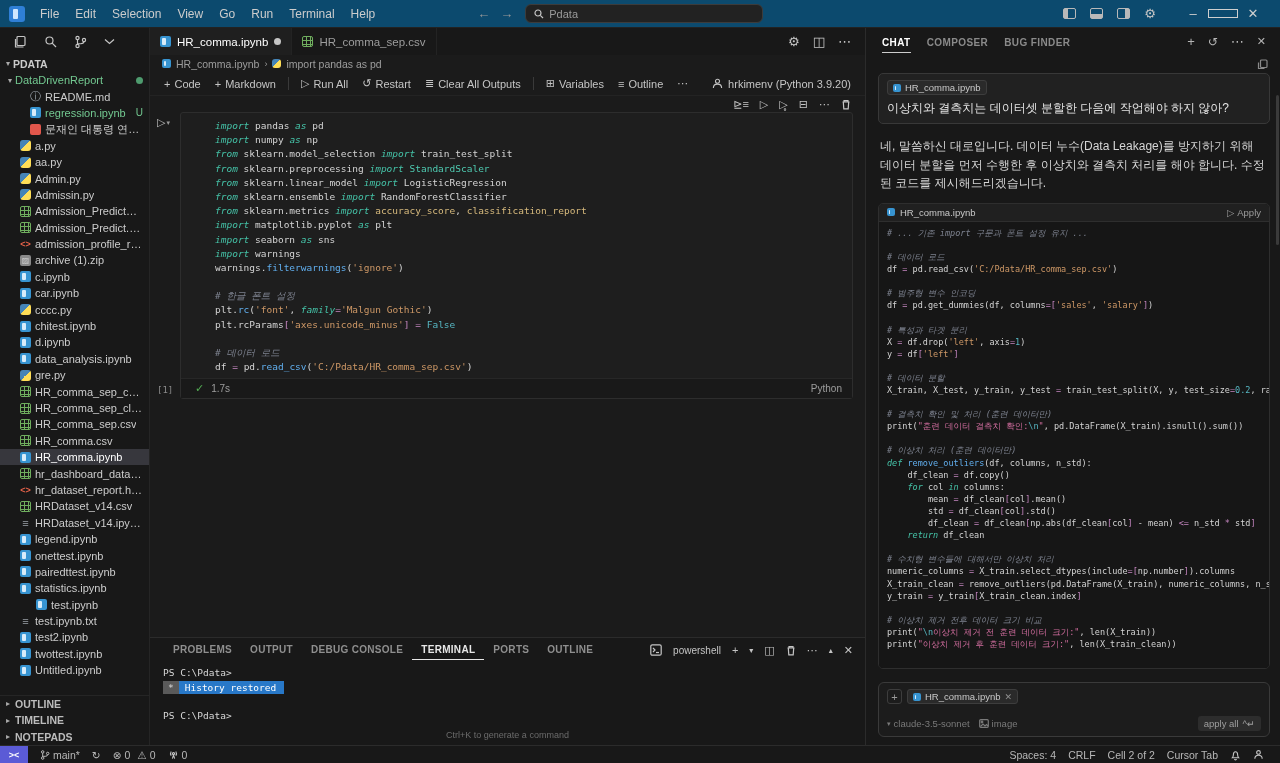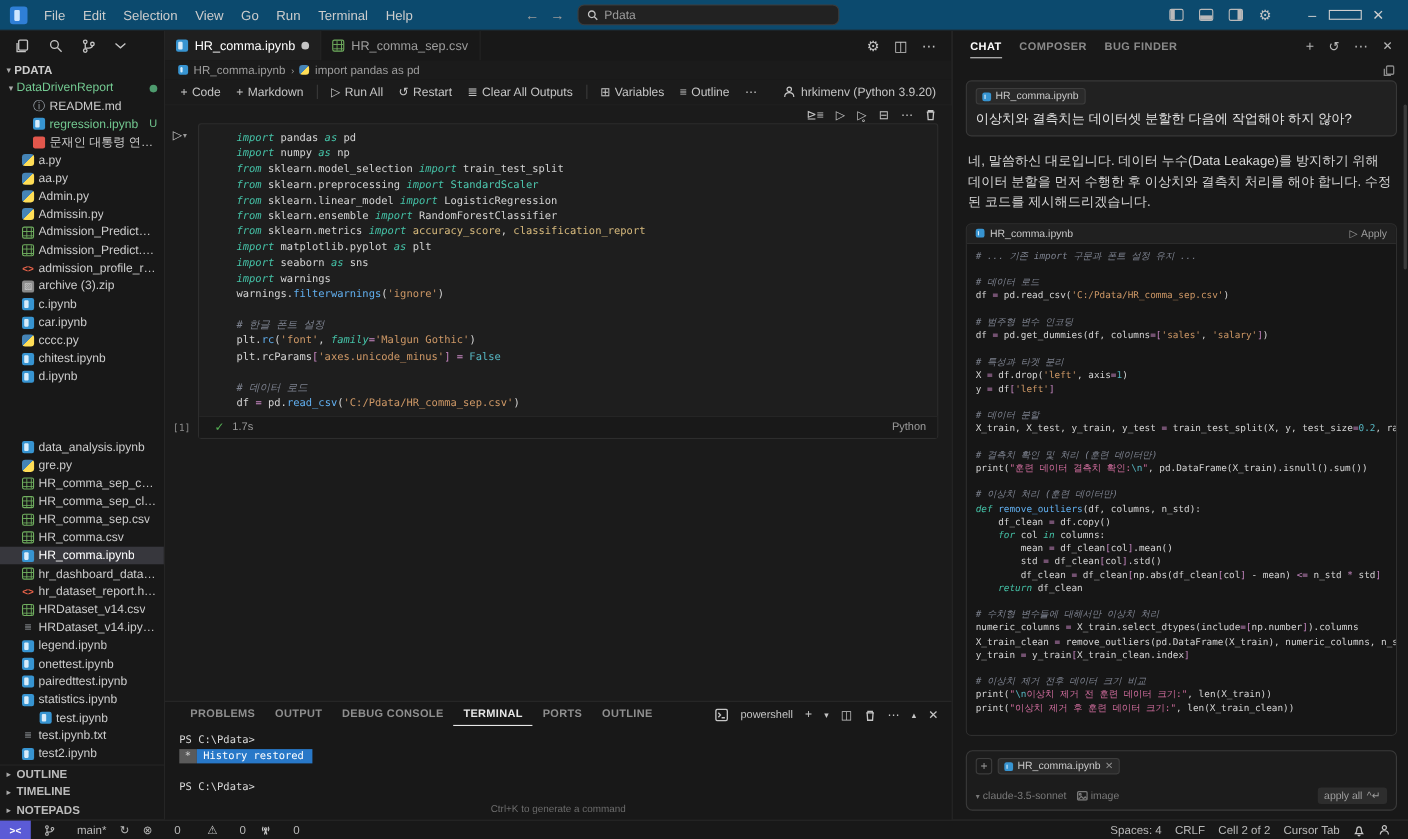--- a/index.html
+++ b/index.html
@@ -132,21 +132,21 @@
   .ci-add { width:15px; height:15px; border:1px solid #3d3d3d; border-radius:3px; display:flex; align-items:center; justify-content:center; color:#9a9a9a; font-size:11px;}
   .ci-input { margin-top:7px; display:flex; align-items:center; color:#6f6f6f; font-size:11.5px; height:16px;}
   .caret { width:1px; height:13px; background:#e0e0e0; margin-right:1px;}
   .ci-bottom { margin-top:12px; display:flex; align-items:center; gap:9px; color:#7a7a7a; font-size:9.5px;}
   .applyall { margin-left:auto; background:#2d2d2d; border-radius:3px; padding:2px 6px; color:#9f9f9f; display:flex; gap:4px;}
   .chat-sb { position:absolute; right:1px; top:40px; width:3px; height:150px; background:#3a3a3a; border-radius:2px;}
 
   
   .statusbar { height:18px; flex:none; background:#181818; border-top:1px solid #2b2b2b; display:flex; align-items:center; font-size:10.5px; color:#b8b8b8;}
   .sb-remote { width:28px; height:100%; background:#5b5bd6; color:#ffffff; display:flex; align-items:center; justify-content:center; font-size:9px; font-weight:bold;}
-  .sb-item { display:flex; align-items:flex-start; gap:20px; padding:0 6px;}
+  .sb-item { display:flex; align-items:flex-start; gap:3px; padding:0 6px;}
   .sb-right { margin-left:auto; display:flex; align-items:center; padding-right:10px;}
   svg.ic { stroke:#c5c5c5; fill:none; stroke-width:1.2; }
 </style>
 </head>
 <body>
 
 <div class="titlebar">
   <div class="logo"></div>
   <div class="menubar">
       <span class="menu-item">File</span>
@@ -256,21 +256,21 @@
         <div class="tree-row" style="padding-left: 20px;">
           <span class="fi fi-csv"></span>
           <span class="tree-label">Admission_Predict.csv</span>
         </div>
         <div class="tree-row" style="padding-left: 20px;">
           <span class="fi fi-html">&lt;&gt;</span>
           <span class="tree-label">admission_profile_report.h...</span>
         </div>
         <div class="tree-row" style="padding-left: 20px;">
           <span class="fi fi-zip">▨</span>
-          <span class="tree-label">archive (3).zip</span>
+          <span class="tree-label">archive (1).zip</span>
         </div>
         <div class="tree-row" style="padding-left: 20px;">
           <span class="fi fi-nb"></span>
           <span class="tree-label">c.ipynb</span>
         </div>
         <div class="tree-row" style="padding-left: 20px;">
           <span class="fi fi-nb"></span>
           <span class="tree-label">car.ipynb</span>
         </div>
         <div class="tree-row" style="padding-left: 20px;">
@@ -278,21 +278,21 @@
           <span class="tree-label">cccc.py</span>
         </div>
         <div class="tree-row" style="padding-left: 20px;">
           <span class="fi fi-nb"></span>
           <span class="tree-label">chitest.ipynb</span>
         </div>
         <div class="tree-row" style="padding-left: 20px;">
           <span class="fi fi-nb"></span>
           <span class="tree-label">d.ipynb</span>
         </div>
-        <div class="tree-row" style="padding-left: 20px; margin-top: 48px;">
+        <div class="tree-row" style="padding-left: 20px;">
           <span class="fi fi-nb"></span>
           <span class="tree-label">data_analysis.ipynb</span>
         </div>
         <div class="tree-row" style="padding-left: 20px;">
           <span class="fi fi-py"></span>
           <span class="tree-label">gre.py</span>
         </div>
         <div class="tree-row" style="padding-left: 20px;">
           <span class="fi fi-csv"></span>
           <span class="tree-label">HR_comma_sep_capped.csv</span>

